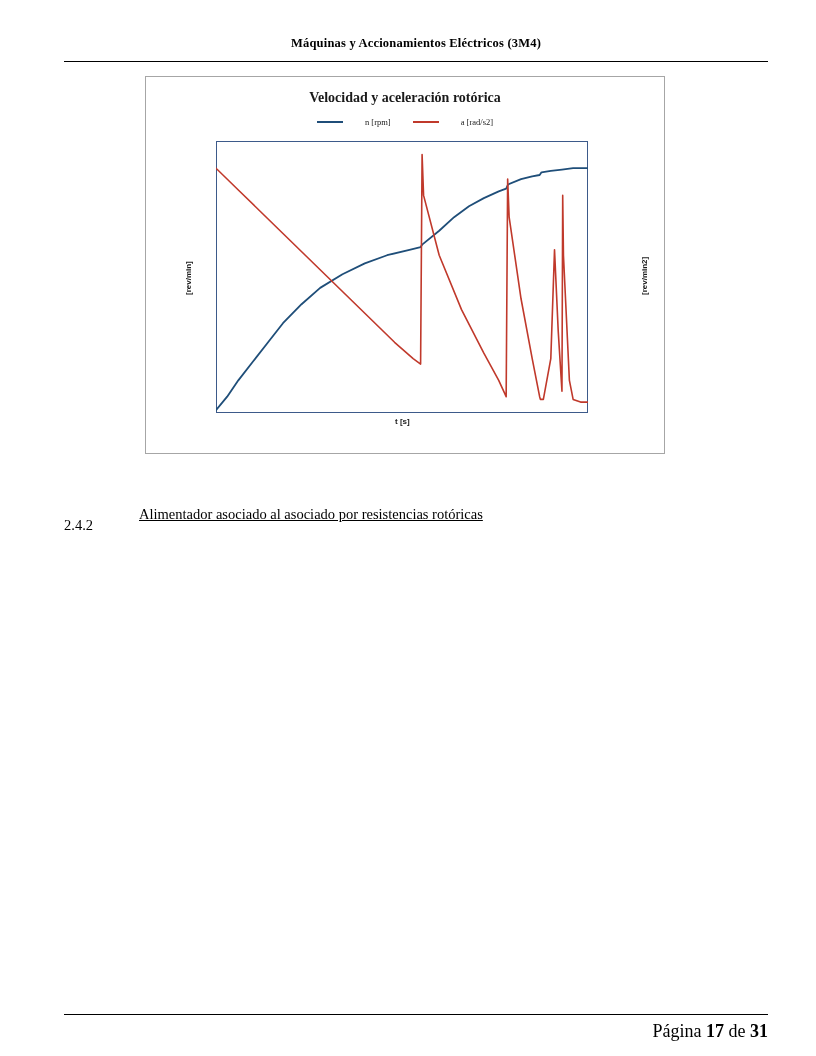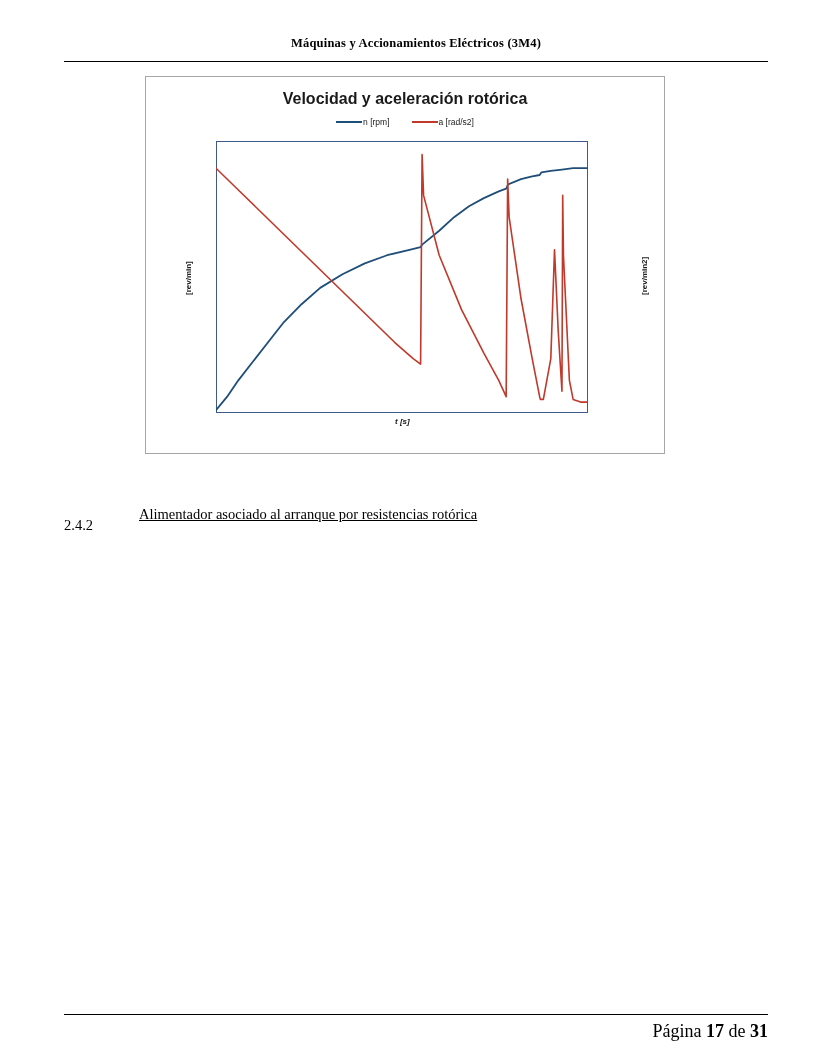--- a/index.html
+++ b/index.html
@@ -57,42 +57,43 @@
     border: 1px solid #a6a6a6;
     background: #ffffff;
     box-sizing: border-box;
   }
   .chart-title {
     position: absolute;
     left: 0;
     top: 13px;
     width: 100%;
     text-align: center;
-    font-family: Liberation Sans, sans-serif;
-    font-size: 16px;
+    font-family: Liberation Serif, serif;
+    font-size: 14px;
     font-weight: bold;
     color: #1a1a1a;
   }
   .legend {
     position: absolute;
     top: 40px;
     left: 0;
     width: 100%;
     display: flex;
     justify-content: center;
     align-items: center;
     gap: 22px;
     font-family: "Liberation Sans", sans-serif;
     font-size: 8.5px;
     color: #1a1a1a;
   }
   .legend-item {
     display: flex;
     align-items: center;
-    gap: 1px;
+    gap: 22px;
+    font-family: Liberation Serif, serif;
   }
   .legend-swatch {
     display: inline-block;
     width: 26px;
     height: 0;
     border-top-width: 2.2px;
     border-top-style: solid;
   }
 
   .plot-area {
@@ -126,21 +127,20 @@
   }
   .axis-right {
     left: 494px;
     top: 218px;
     transform: rotate(-90deg);
     transform-origin: left top;
   }
   .axis-bottom {
     left: 249px;
     top: 340px;
-    font-style: italic;
   }
 
   
   .section {
     position: absolute;
     left: 56px;
     top: 506px;
     width: 704px;
     font-family: "Liberation Serif", serif;
     font-size: 14.5px;
@@ -217,21 +217,21 @@
             <line x1="372" x2="378" y1="226.66666666666666" y2="226.66666666666666" stroke="#3d5a8a" stroke-width="1"></line>
           </g>
         <path id="series-speed" fill="none" stroke="#1f4e79" stroke-width="1.8" stroke-linejoin="round" stroke-linecap="round" d="M0.00,269.28 L11.16,255.68 L22.32,239.36 L37.20,220.32 L52.08,201.28 L66.96,182.24 L85.56,163.20 L104.16,146.88 L126.48,133.28 L148.80,122.40 L171.12,114.24 L193.44,108.80 L204.60,106.08 L206.46,103.36 L223.20,89.76 L238.08,76.16 L252.96,65.28 L267.84,57.12 L282.72,50.32 L290.16,47.60 L292.02,43.52 L305.04,38.08 L316.20,35.36 L323.64,34.00 L325.50,31.28 L334.80,29.92 L345.96,28.56 L357.12,27.20 L372.00,27.20"></path>
         <path id="series-accel" fill="none" stroke="#c0392b" stroke-width="1.6" stroke-linejoin="round" stroke-linecap="round" d="M0.00,27.20 L22.32,48.96 L44.64,70.72 L66.96,92.48 L89.28,114.24 L111.60,136.00 L133.92,157.76 L156.24,179.52 L178.56,201.28 L197.16,217.60 L204.60,223.04 L206.09,13.60 L207.58,54.40 L223.20,114.24 L245.52,168.64 L267.84,212.16 L282.72,239.36 L290.16,255.68 L291.65,38.08 L293.14,76.16 L305.04,157.76 L316.20,217.60 L323.64,255.68 L324.38,258.40 L325.13,258.40 L327.36,258.40 L334.80,217.60 L338.52,108.80 L342.24,190.40 L345.96,250.24 L346.70,54.40 L347.45,114.24 L353.40,239.36 L357.12,258.40 L364.56,261.12 L372.00,261.12"></path>
       </svg>
     </div>
   </div>
 
   <div class="section">
     <span class="section-num">2.4.2</span>
-    <span class="section-title">Alimentador asociado al arranque por resistencias rotórica</span>
+    <span class="section-title">Alimentador asociado al asociado por resistencias rotóricas</span>
   </div>
 
   <div class="footer-rule"></div>
   <div class="footer">
     <span>Página </span><b>17</b><span> de </span><b>31</b>
   </div>
 
 </div>
 
 </body></html>

